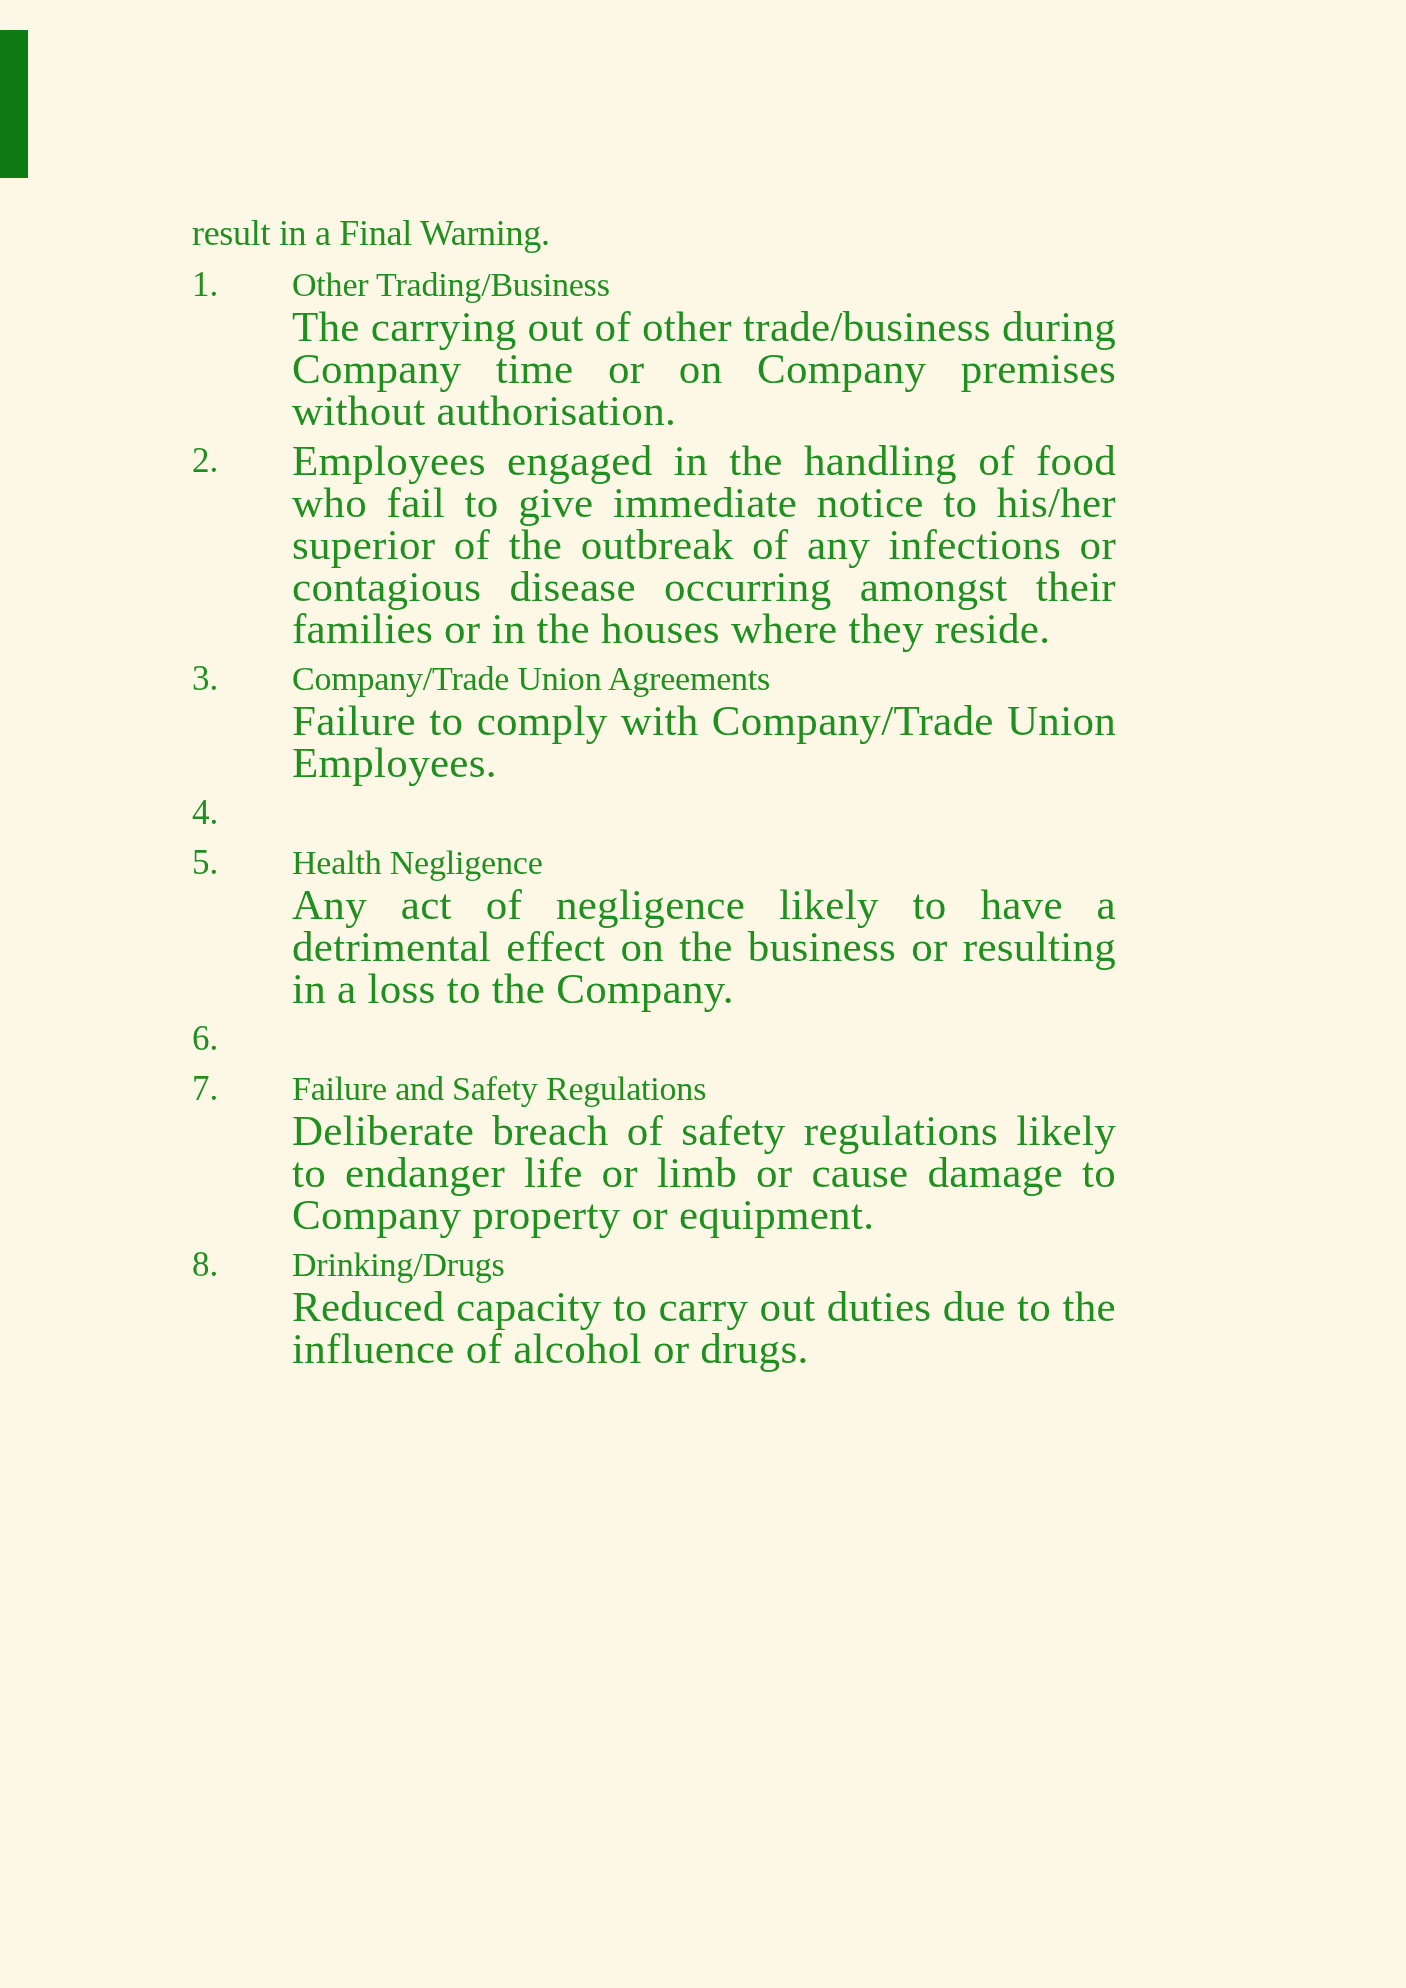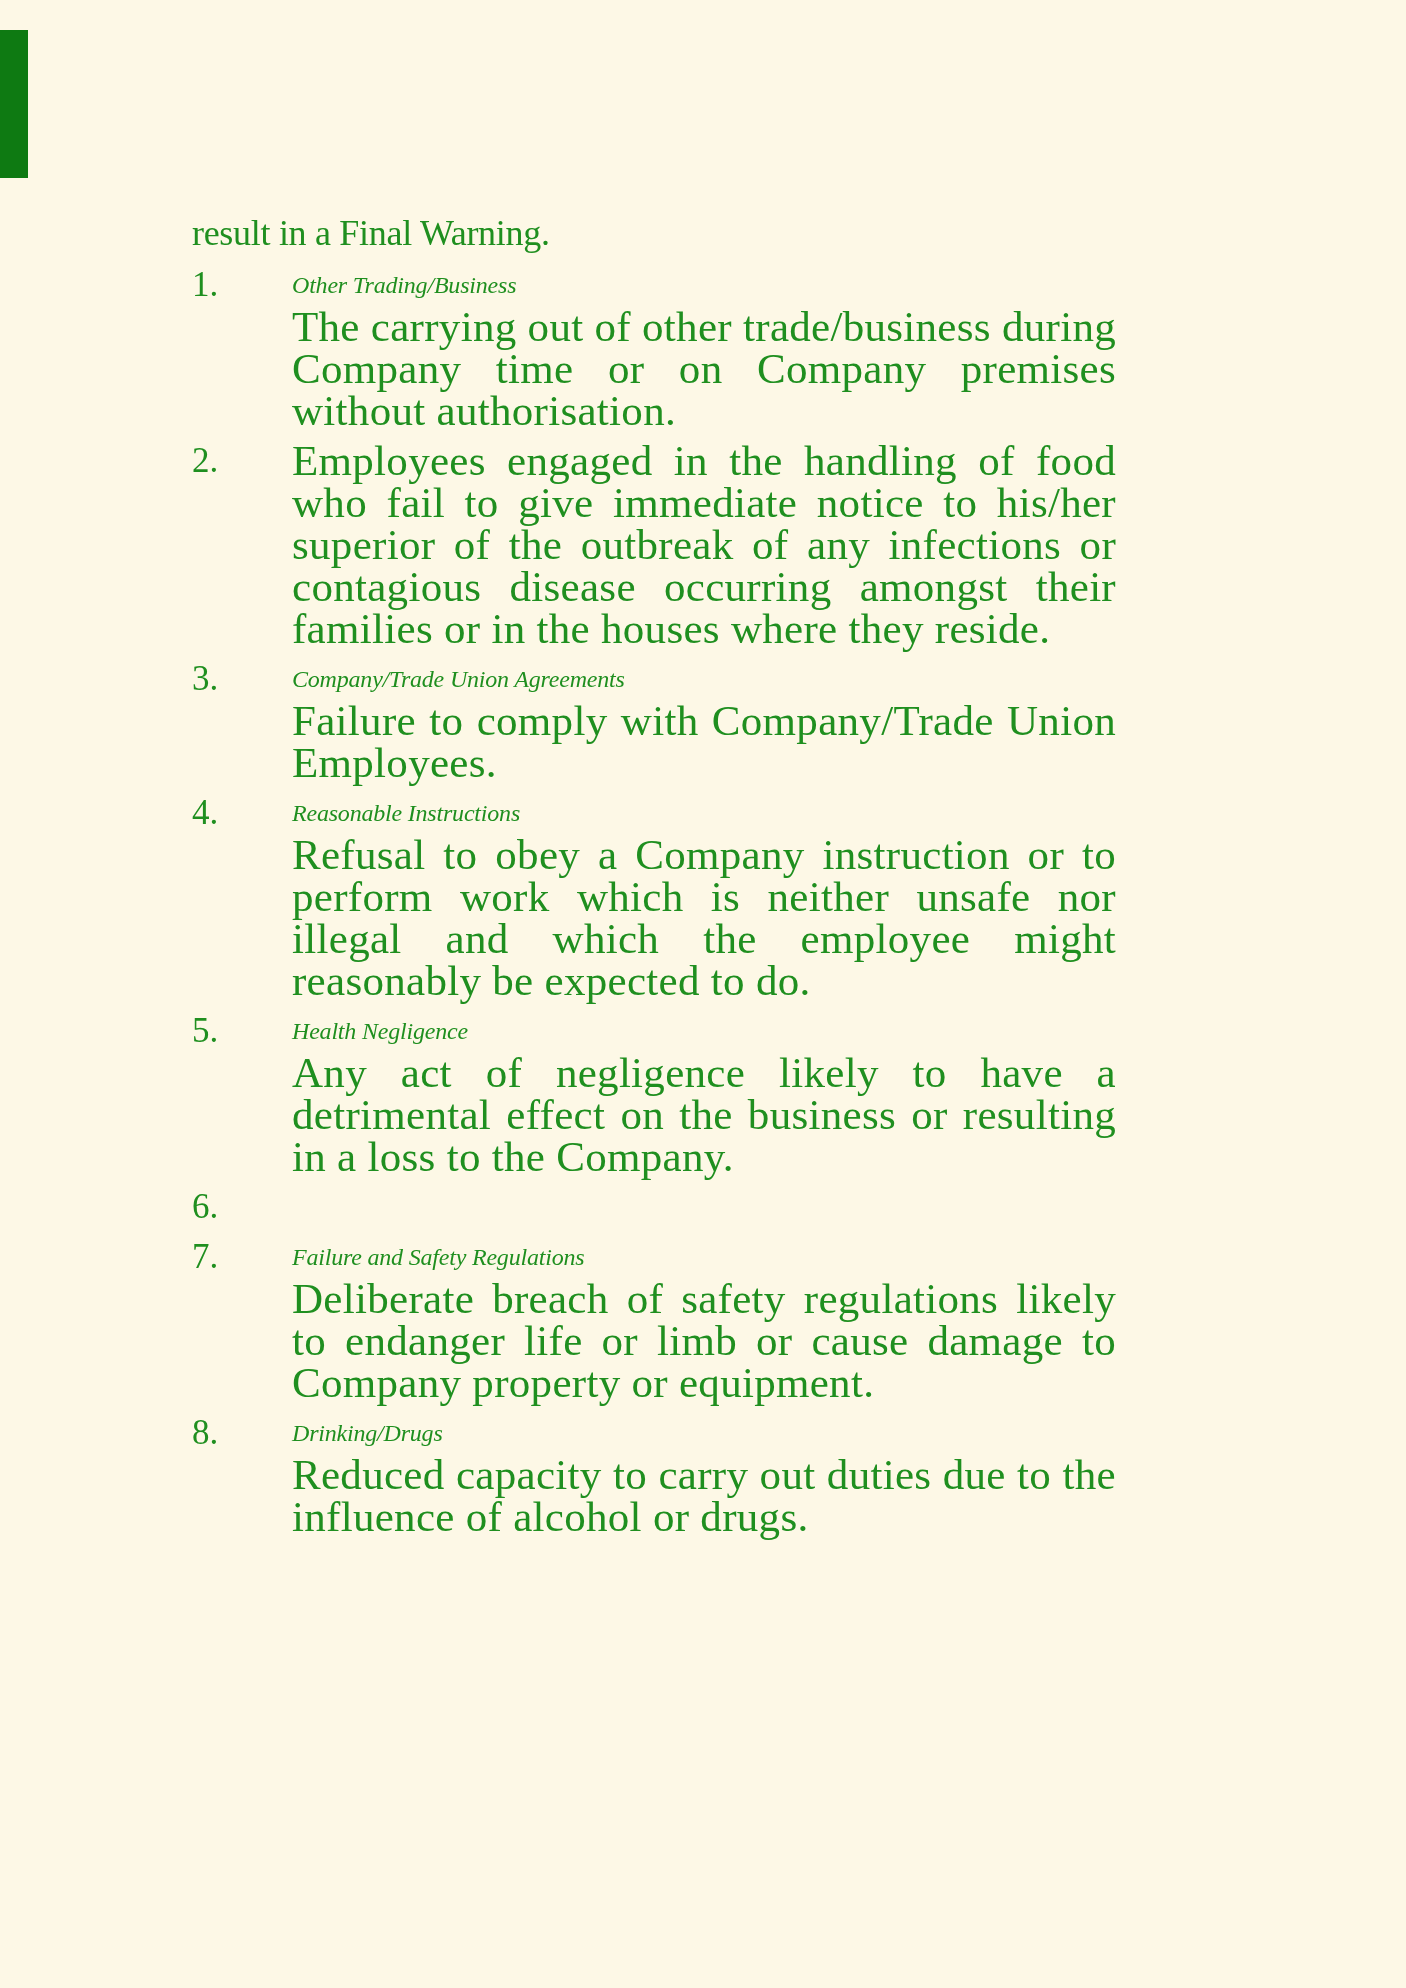--- a/index.html
+++ b/index.html
@@ -35,22 +35,21 @@
       margin-bottom: 8px;
     }
     .num {
       width: 100px;
       flex: 0 0 100px;
       font-size: 35px;
       line-height: 42px;
     }
     .content { flex: 1; }
     .title {
-      font-style: italic;
-      font-size: 24px;
+      font-size: 34px;
       line-height: 42px;
       letter-spacing: -0.2px;
     }
     .desc {
       font-size: 43px;
       line-height: 42px;
       text-align: justify;
       text-align-last: left;
       letter-spacing: 0.3px;
     }
@@ -81,24 +80,20 @@
   <div class="item">
     <div class="num">3.</div>
     <div class="content">
       <div class="title">Company/Trade Union Agreements</div>
       <div class="desc">Failure to comply with Company/Trade Union Employees.</div>
     </div>
   </div>
 
   <div class="item">
     <div class="num">4.</div>
-    <div class="content">
-      <div class="title">Reasonable Instructions</div>
-      <div class="desc">Refusal to obey a Company instruction or to perform work which is neither unsafe nor illegal and which the employee might reasonably be expected to do.</div>
-    </div>
   </div>
 
   <div class="item">
     <div class="num">5.</div>
     <div class="content">
       <div class="title">Health Negligence</div>
       <div class="desc">Any act of negligence likely to have a detrimental effect on the business or resulting in a loss to the Company.</div>
     </div>
   </div>
 

